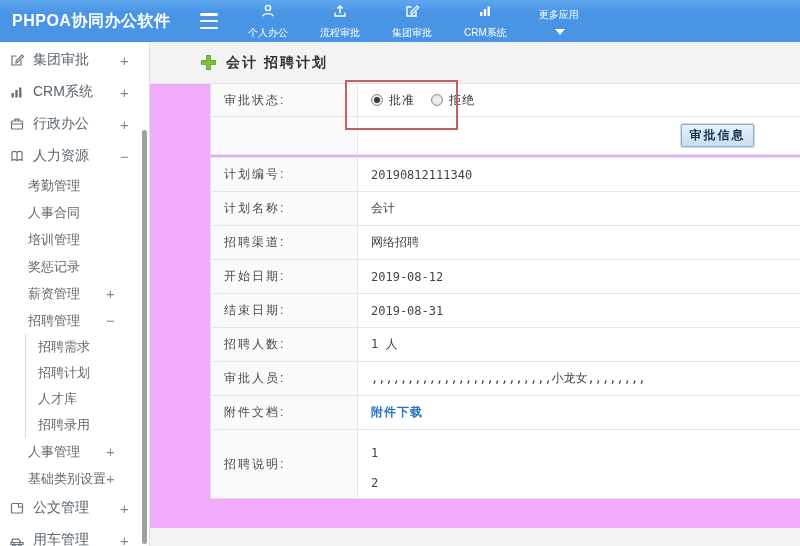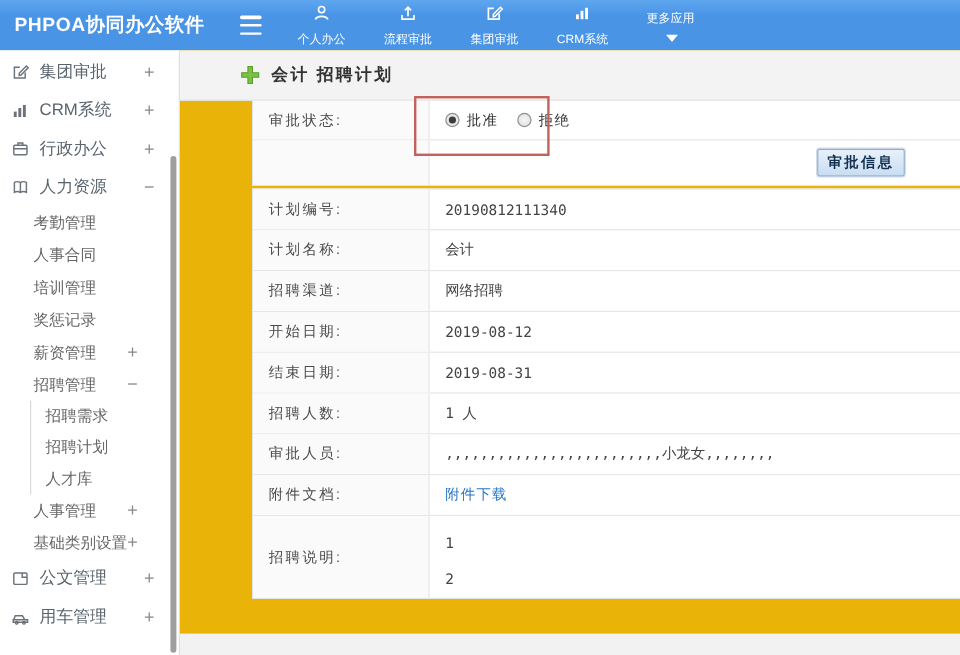--- a/index.html
+++ b/index.html
@@ -34,21 +34,21 @@
     color:#666; border-left:1px solid #d9d9d9; }
   .stoggle { position:absolute; color:#8a8a8a; font-size:15px; line-height:1;
     font-weight:400; cursor:pointer; }
   .lvl1 .stoggle { left:120px; }
   .lvl2 .stoggle { left:106px; }
   .sscroll { position:absolute; right:2px; top:88px; width:5px; height:414px;
     background:#9f9f9f; border-radius:3px; cursor:grab; }
 
   
   .content { position:absolute; left:150px; top:42px; width:650px; height:504px;
-    background:#eab308; }
+    background:#f0abfc; }
   .titlebar { height:42px; background:#f3f3f3; border-bottom:1px solid #e2e2e2;
     display:flex; align-items:center; padding-left:50px; }
   .plus { width:17px; height:17px; margin-right:9px; cursor:pointer; }
   .ptitle { font-size:14px; font-weight:bold; color:#333; letter-spacing:2px; }
 
   .tbl { width:652px; margin-left:60px; background:#fff;
     border:1px solid #e3e3e3; }
   .tbl.approval { border-top:none; }
   .trow { display:flex; border-bottom:1px solid #e6e6e6; }
   .trow:last-child { border-bottom:none; }
@@ -75,21 +75,21 @@
 
   .approve-btn { margin-left:310px; width:73px; height:23px; cursor:pointer;
     background:linear-gradient(180deg,#e7f1fb,#c9ddf2);
     border:1px solid #8aadcd; box-shadow:0 0 0 1px #d4dde6; border-radius:2px;
     font-size:12px; font-weight:bold; color:#16304f; letter-spacing:2px;
     font-family:"Liberation Sans",sans-serif; }
 
   .redbox { position:absolute; left:195px; top:38px; width:113px; height:50px;
     border:2px solid #c2625e; pointer-events:none; }
 
-  .link { color:#2776c6; font-weight:normal; cursor:pointer; text-decoration:none;
+  .link { color:#2776c6; font-weight:bold; cursor:pointer; text-decoration:none;
     letter-spacing:1px; }
 
   .footerstrip { position:absolute; left:0; top:486px; width:650px; height:18px;
     background:#f2f2f2; }
 </style>
 </head>
 <body>
 
 <div class="page">
 
@@ -209,20 +209,23 @@
       <span class="stoggle">−</span>
     </div>
     <div class="sitem lvl3">
       <span class="slabel">招聘需求</span>
     </div>
     <div class="sitem lvl3">
       <span class="slabel">招聘计划</span>
     </div>
     <div class="sitem lvl3">
       <span class="slabel">人才库</span>
+    </div>
+    <div class="sitem lvl3">
+      <span class="slabel">招聘录用</span>
     </div>
     <div class="sitem lvl2">
       <span class="slabel">人事管理</span>
       <span class="stoggle">+</span>
     </div>
     <div class="sitem lvl2">
       <span class="slabel">基础类别设置</span>
       <span class="stoggle">+</span>
     </div>
     <div class="sitem lvl1">

